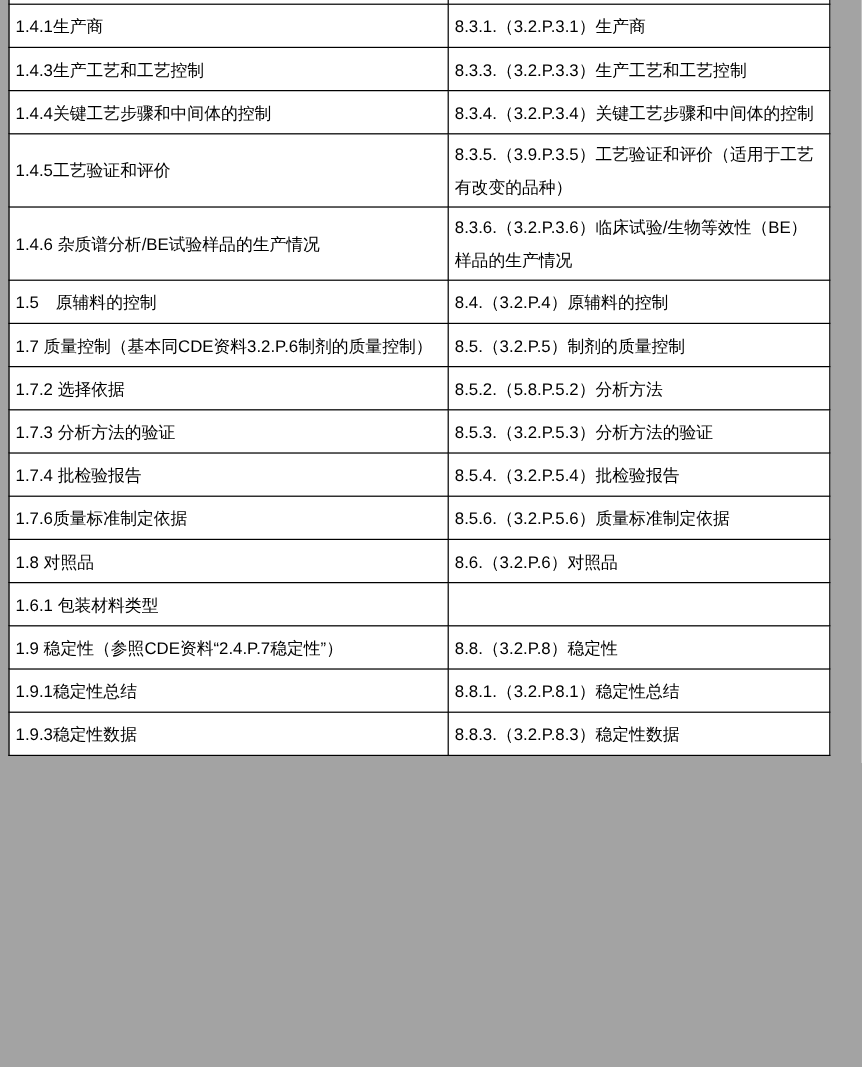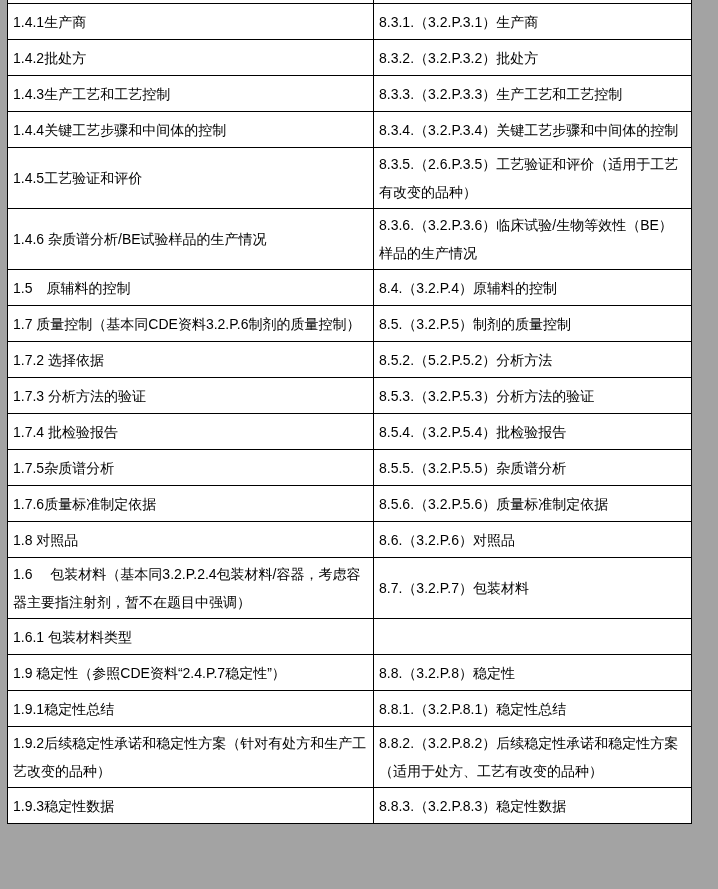--- a/index.html
+++ b/index.html
@@ -52,90 +52,74 @@
       <tr class="partial-row-top">
         <td></td>
         <td></td>
       </tr>
 
       <tr class="data-row">
           <td>1.4.1生产商</td>
           <td>8.3.1.（3.2.P.3.1）生产商</td>
         </tr>
         <tr class="data-row">
-          <td>1.4.2批处方</td>
-          <td>8.3.2.（3.2.P.3.2）批处方</td>
-        </tr>
-        <tr class="data-row">
           <td>1.4.3生产工艺和工艺控制</td>
           <td>8.3.3.（3.2.P.3.3）生产工艺和工艺控制</td>
         </tr>
         <tr class="data-row">
           <td>1.4.4关键工艺步骤和中间体的控制</td>
           <td>8.3.4.（3.2.P.3.4）关键工艺步骤和中间体的控制</td>
         </tr>
         <tr class="data-row">
           <td>1.4.5工艺验证和评价</td>
-          <td>8.3.5.（2.6.P.3.5）工艺验证和评价（适用于工艺有改变的品种）</td>
+          <td>8.3.5.（3.9.P.3.5）工艺验证和评价（适用于工艺有改变的品种）</td>
         </tr>
         <tr class="data-row">
           <td>1.4.6 杂质谱分析/BE试验样品的生产情况</td>
           <td>8.3.6.（3.2.P.3.6）临床试验/生物等效性（BE）样品的生产情况</td>
         </tr>
         <tr class="data-row">
           <td>1.5　原辅料的控制</td>
           <td>8.4.（3.2.P.4）原辅料的控制</td>
         </tr>
         <tr class="data-row">
           <td>1.7 质量控制（基本同CDE资料3.2.P.6制剂的质量控制）</td>
           <td>8.5.（3.2.P.5）制剂的质量控制</td>
         </tr>
         <tr class="data-row">
           <td>1.7.2 选择依据</td>
-          <td>8.5.2.（5.2.P.5.2）分析方法</td>
+          <td>8.5.2.（5.8.P.5.2）分析方法</td>
         </tr>
         <tr class="data-row">
           <td>1.7.3 分析方法的验证</td>
           <td>8.5.3.（3.2.P.5.3）分析方法的验证</td>
         </tr>
         <tr class="data-row">
           <td>1.7.4 批检验报告</td>
           <td>8.5.4.（3.2.P.5.4）批检验报告</td>
         </tr>
         <tr class="data-row">
-          <td>1.7.5杂质谱分析</td>
-          <td>8.5.5.（3.2.P.5.5）杂质谱分析</td>
-        </tr>
-        <tr class="data-row">
           <td>1.7.6质量标准制定依据</td>
           <td>8.5.6.（3.2.P.5.6）质量标准制定依据</td>
         </tr>
         <tr class="data-row">
           <td>1.8 对照品</td>
           <td>8.6.（3.2.P.6）对照品</td>
-        </tr>
-        <tr class="data-row">
-          <td>1.6　 包装材料（基本同3.2.P.2.4包装材料/容器，考虑容器主要指注射剂，暂不在题目中强调）</td>
-          <td>8.7.（3.2.P.7）包装材料</td>
         </tr>
         <tr class="data-row">
           <td>1.6.1 包装材料类型</td>
           <td></td>
         </tr>
         <tr class="data-row">
           <td>1.9 稳定性（参照CDE资料“2.4.P.7稳定性”）</td>
           <td>8.8.（3.2.P.8）稳定性</td>
         </tr>
         <tr class="data-row">
           <td>1.9.1稳定性总结</td>
           <td>8.8.1.（3.2.P.8.1）稳定性总结</td>
         </tr>
         <tr class="data-row">
-          <td>1.9.2后续稳定性承诺和稳定性方案（针对有处方和生产工艺改变的品种）</td>
-          <td>8.8.2.（3.2.P.8.2）后续稳定性承诺和稳定性方案（适用于处方、工艺有改变的品种）</td>
-        </tr>
-        <tr class="data-row">
           <td>1.9.3稳定性数据</td>
           <td>8.8.3.（3.2.P.8.3）稳定性数据</td>
         </tr>
     </tbody>
   </table>
 </div>
 
 </body></html>

